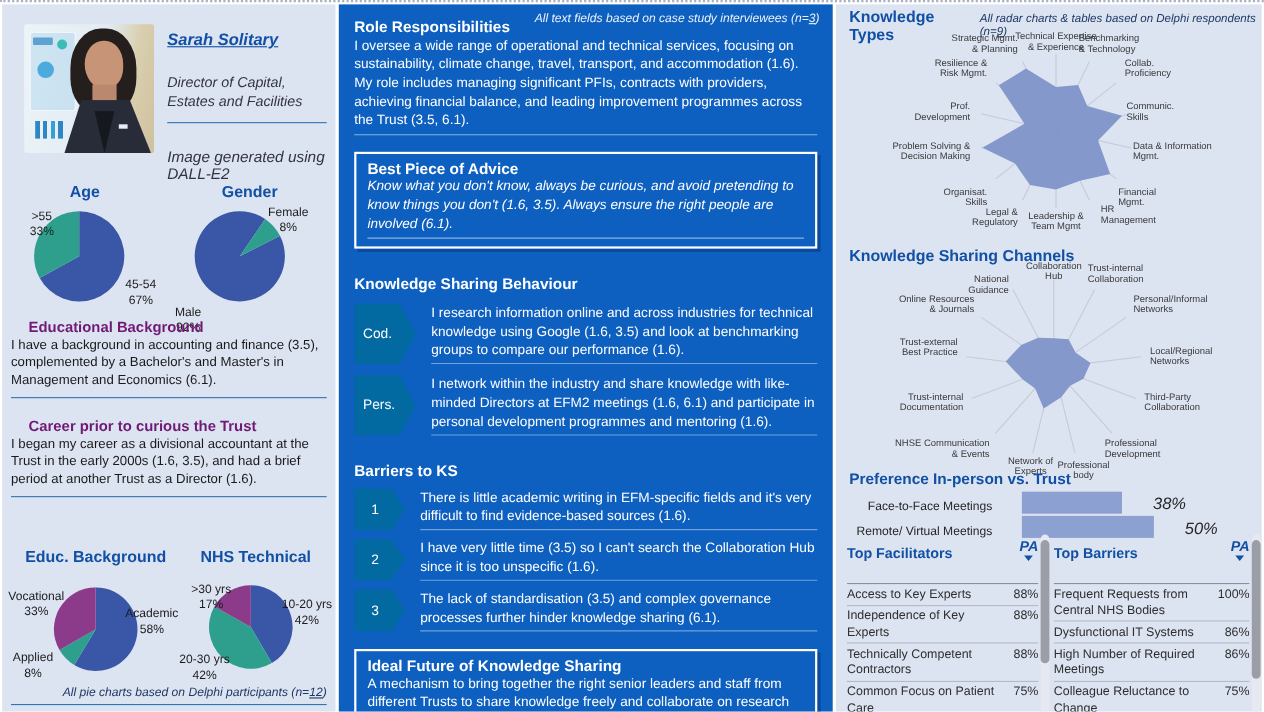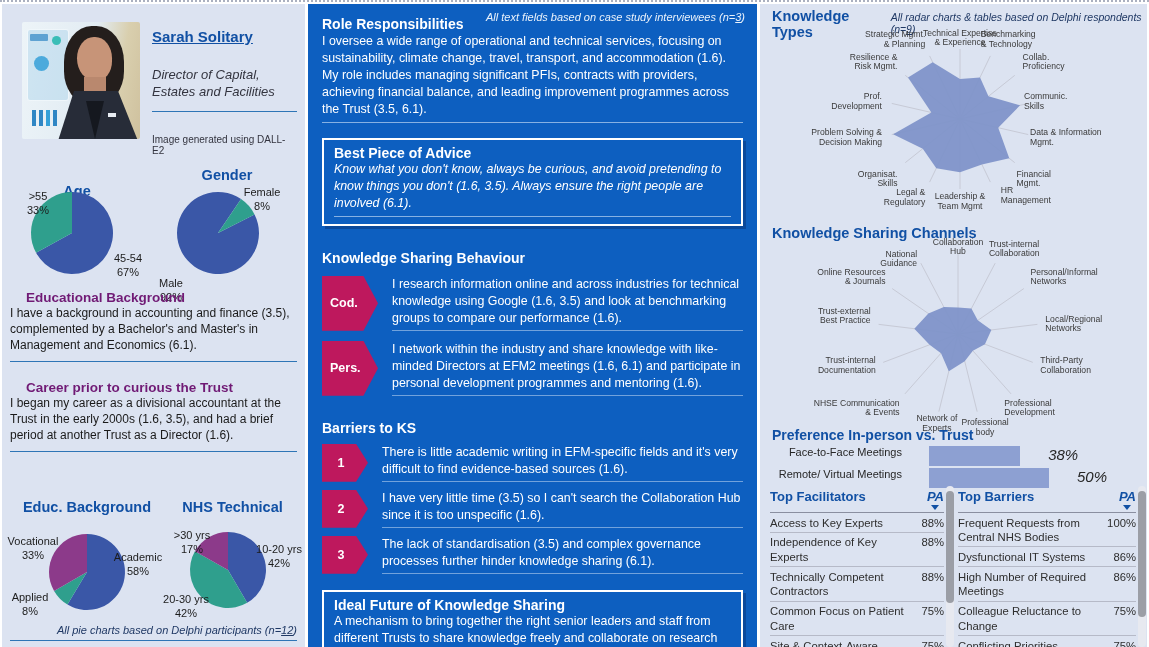--- a/index.html
+++ b/index.html
@@ -24,27 +24,27 @@
   .ph-hair{position:absolute;left:42px;top:4px;width:60px;height:78px;background:#241e1c;border-radius:46% 46% 42% 42%;}
   .ph-face{position:absolute;left:55px;top:15px;width:35px;height:44px;background:#c79478;border-radius:50% 50% 46% 54%;}
   .ph-neck{position:absolute;left:62px;top:55px;width:22px;height:16px;background:#b9886e;}
   .ph-suit{position:absolute;left:24px;bottom:-2px;width:100px;height:50px;background:#272c38;
     clip-path:polygon(12% 100%,28% 0,72% 0,92% 100%);}
   .ph-shirt{position:absolute;left:64px;bottom:0;width:18px;height:38px;background:#15181f;
     clip-path:polygon(0 0,100% 0,50% 100%);}
   .ph-square{position:absolute;left:86px;bottom:22px;width:8px;height:4px;background:#e8ecf2;}
 
   .profile{position:absolute;left:150px;top:24px;right:8px;}
-  .p-name{font-size:15px;font-weight:bold;color:#1150a4;text-decoration:underline;}
+  .p-name{font-size:15px;font-weight:bold;color:#1150a4;text-decoration:underline;font-style:italic;}
   .p-role{margin-top:22px;font-style:italic;font-size:13px;color:#33343f;line-height:1.3;
     border-bottom:1.5px solid #2e75b6;padding-bottom:10px;}
-  .p-note{margin-top:22px;font-size:10px;color:#33343f;}
+  .p-note{margin-top:22px;font-style:italic;font-size:14px;color:#33343f;}
 
   .pie-title{position:absolute;font-weight:bold;font-size:14.5px;color:#1150a4;text-align:center;}
-  .pt-age{left:0;width:150px;top:179px;text-align:center;}
+  .pt-age{left:0;width:150px;top:163px;text-align:center;}
   .pt-gender{left:150px;width:150px;top:163px;}
   .pt-educ{left:0;width:170px;top:495px;}
   .pt-nhs{left:158px;width:145px;top:495px;}
   .left-svg{position:absolute;left:0;top:0;}
   .pie-label{font-size:11px;fill:#1c1c1c;text-anchor:middle;}
 
   .lsec{position:absolute;left:8px;right:8px;}
   .lsec h3{margin:0;font-size:13.5px;color:#701a75;padding-left:16px;}
   .lsec p{margin:1px 0 0 0;font-size:12px;color:#1a1a1a;line-height:1.33;
     border-bottom:1.5px solid #2e75b6;padding-bottom:7px;}
@@ -62,48 +62,48 @@
   .m-h{font-size:14px;font-weight:bold;margin:0;}
   .m-top-h{margin-top:6px;}
   .m-body{font-size:12.4px;line-height:1.37;border-bottom:1px solid rgba(235,244,255,.55);
     padding-bottom:4px;margin-top:1px;}
   .m-box{border:2px solid #fff;margin-top:15px;padding:5px 10px 7px 10px;
     box-shadow:3px 3px 0 rgba(5,35,85,.35);}
   .m-box .m-body{font-style:italic;margin-top:0;}
   .m-box.ideal .m-body{font-style:normal;}
   .m-sec-h{margin-top:24px;}
   .ks-row{display:flex;margin-top:10px;align-items:stretch;}
-  .chev{flex:none;background:#be185d;color:#fff;font-weight:bold;display:flex;align-items:center;
+  .chev{flex:none;background:#0369a1;color:#fff;font-weight:normal;display:flex;align-items:center;
     clip-path:polygon(0 0,74% 0,100% 50%,74% 100%,0 100%);}
   .chev-tag{width:48px;font-size:12.5px;padding-left:8px;min-height:52px;}
   .chev-num{width:38px;font-size:12.5px;justify-content:center;padding-right:8px;min-height:34px;}
   .ks-text{margin-left:14px;flex:1;font-size:12.4px;line-height:1.37;
     border-bottom:1px solid rgba(235,244,255,.45);padding-bottom:3px;align-self:flex-start;}
   .bar-row{display:flex;margin-top:8px;}
   .ideal{margin-top:16px;}
 
   
   .r-head{position:absolute;left:12px;top:4px;right:4px;display:flex;align-items:baseline;}
   .r-title{font-size:14.5px;font-weight:bold;color:#1150a4;}
   .r-annotation{margin-left:8px;font-style:italic;font-size:10.5px;color:#1f3864;}
   .r-title2{position:absolute;left:12px;top:221px;font-size:14.5px;font-weight:bold;color:#1150a4;}
   .r-title3{position:absolute;left:12px;top:423px;font-size:14px;font-weight:bold;color:#1150a4;}
   .right-svg{position:absolute;left:0;top:0;}
   .radar-spoke{stroke:#c7cad6;stroke-width:1;}
   .radar-poly{fill:#8093c9;fill-opacity:.95;}
   .radar-label{font-size:8.6px;fill:#3a3a3a;}
-  .pref-row{position:absolute;left:12px;display:flex;align-items:flex-start;height:21px;gap:21px;}
+  .pref-row{position:absolute;left:12px;display:flex;align-items:flex-end;height:21px;gap:21px;}
   .pref-label{width:130px;text-align:right;font-size:11px;color:#262626;margin-right:6px;}
   .pref-bar{height:20px;background:#8da0d2;}
   .pref-val{margin-left:7px;font-size:15px;font-style:italic;color:#262626;}
   .rtable{position:absolute;top:485px;height:158px;overflow:hidden;}
   .t-fac{left:10px;width:174px;}
   .t-bar{left:198px;width:178px;}
-  .thead{display:flex;justify-content:space-between;align-items:flex-start;
-    border-bottom:1.5px solid #8a8fa0;padding-bottom:2px;}
+  .thead{display:flex;justify-content:space-between;align-items:flex-end;
+    border-bottom:1.5px solid #8a8fa0;padding-bottom:20px;}
   .t-title{font-size:13px;font-weight:bold;color:#1150a4;}
   .pa{display:flex;flex-direction:column;align-items:center;font-size:13px;font-weight:bold;color:#1150a4;cursor:pointer;font-style:italic;}
   .pa-arrow{width:0;height:0;border-left:4px solid transparent;border-right:4px solid transparent;
     border-top:5px solid #1150a4;margin-top:1px;}
   .trow{display:flex;border-bottom:1px solid #b6bac8;padding:2.5px 0 2px 0;font-size:11.3px;color:#2e2e2e;line-height:1.28;}
   .tname{flex:1;padding-right:4px;}
   .tval{width:34px;text-align:right;flex:none;}
   .sbar{position:absolute;width:8px;border-radius:4px;}
   .sb-track{background:#e7e9f0;top:482px;height:161px;}
   .sb-thumb{background:#9b9ea6;}

